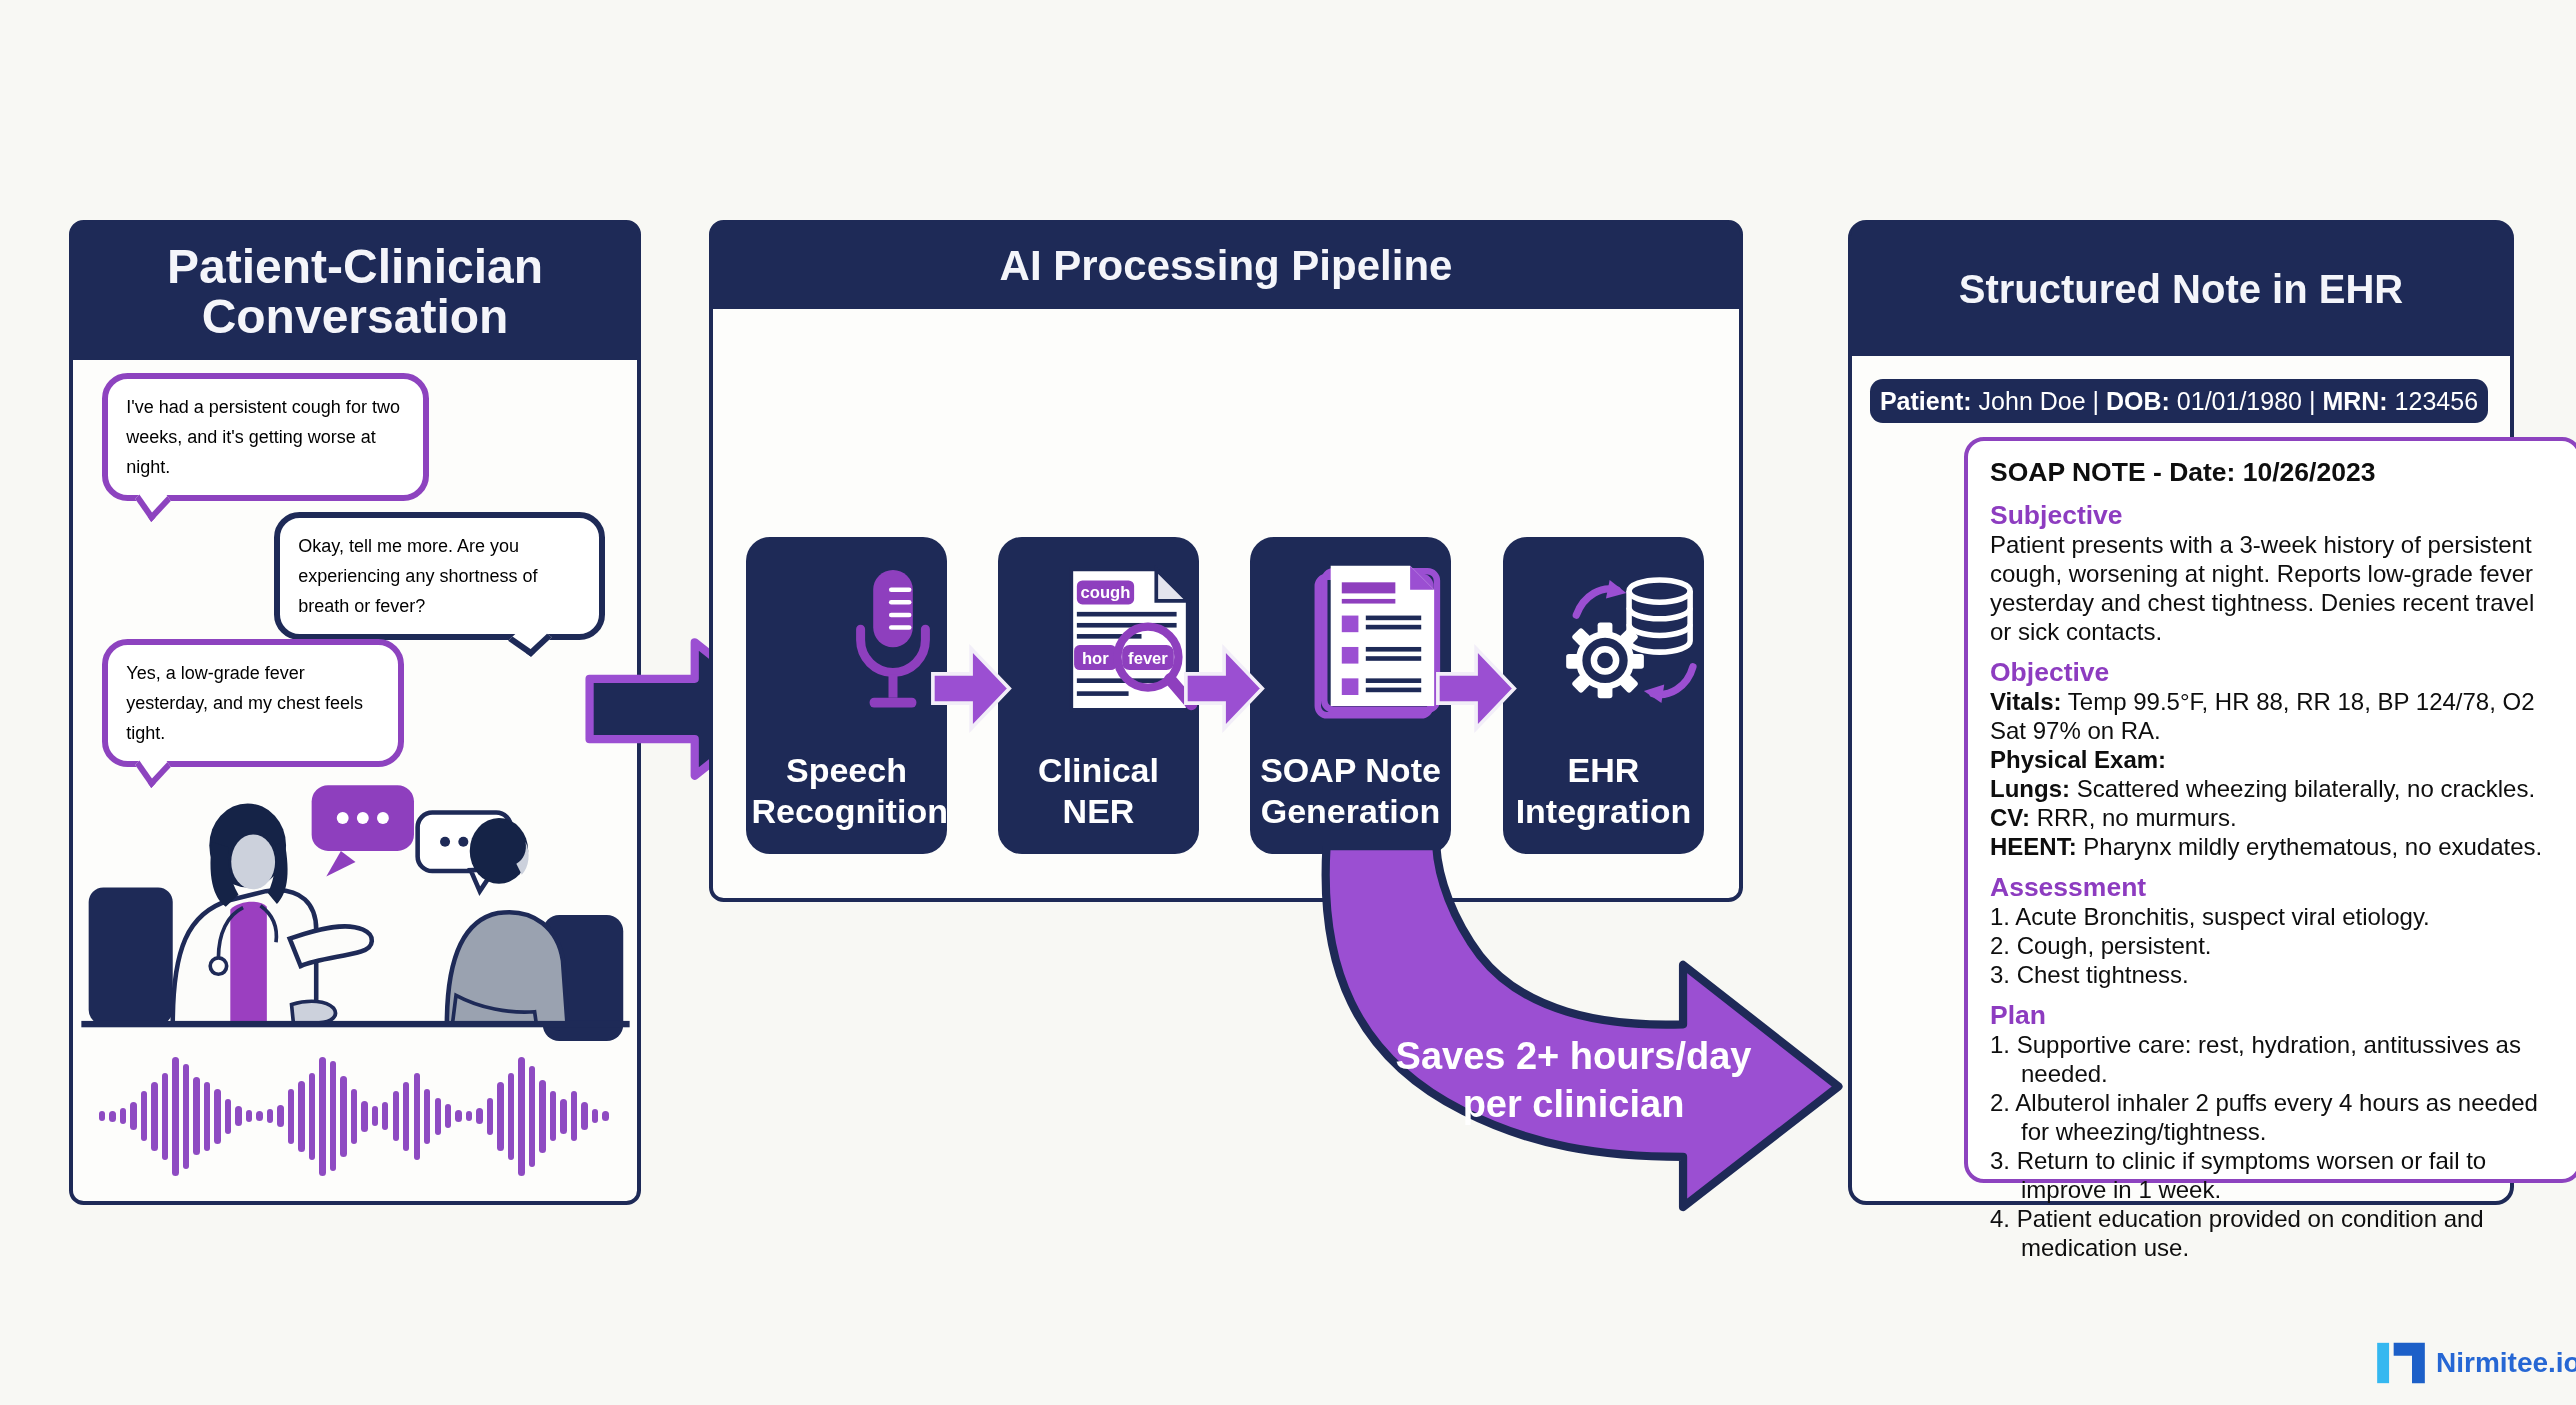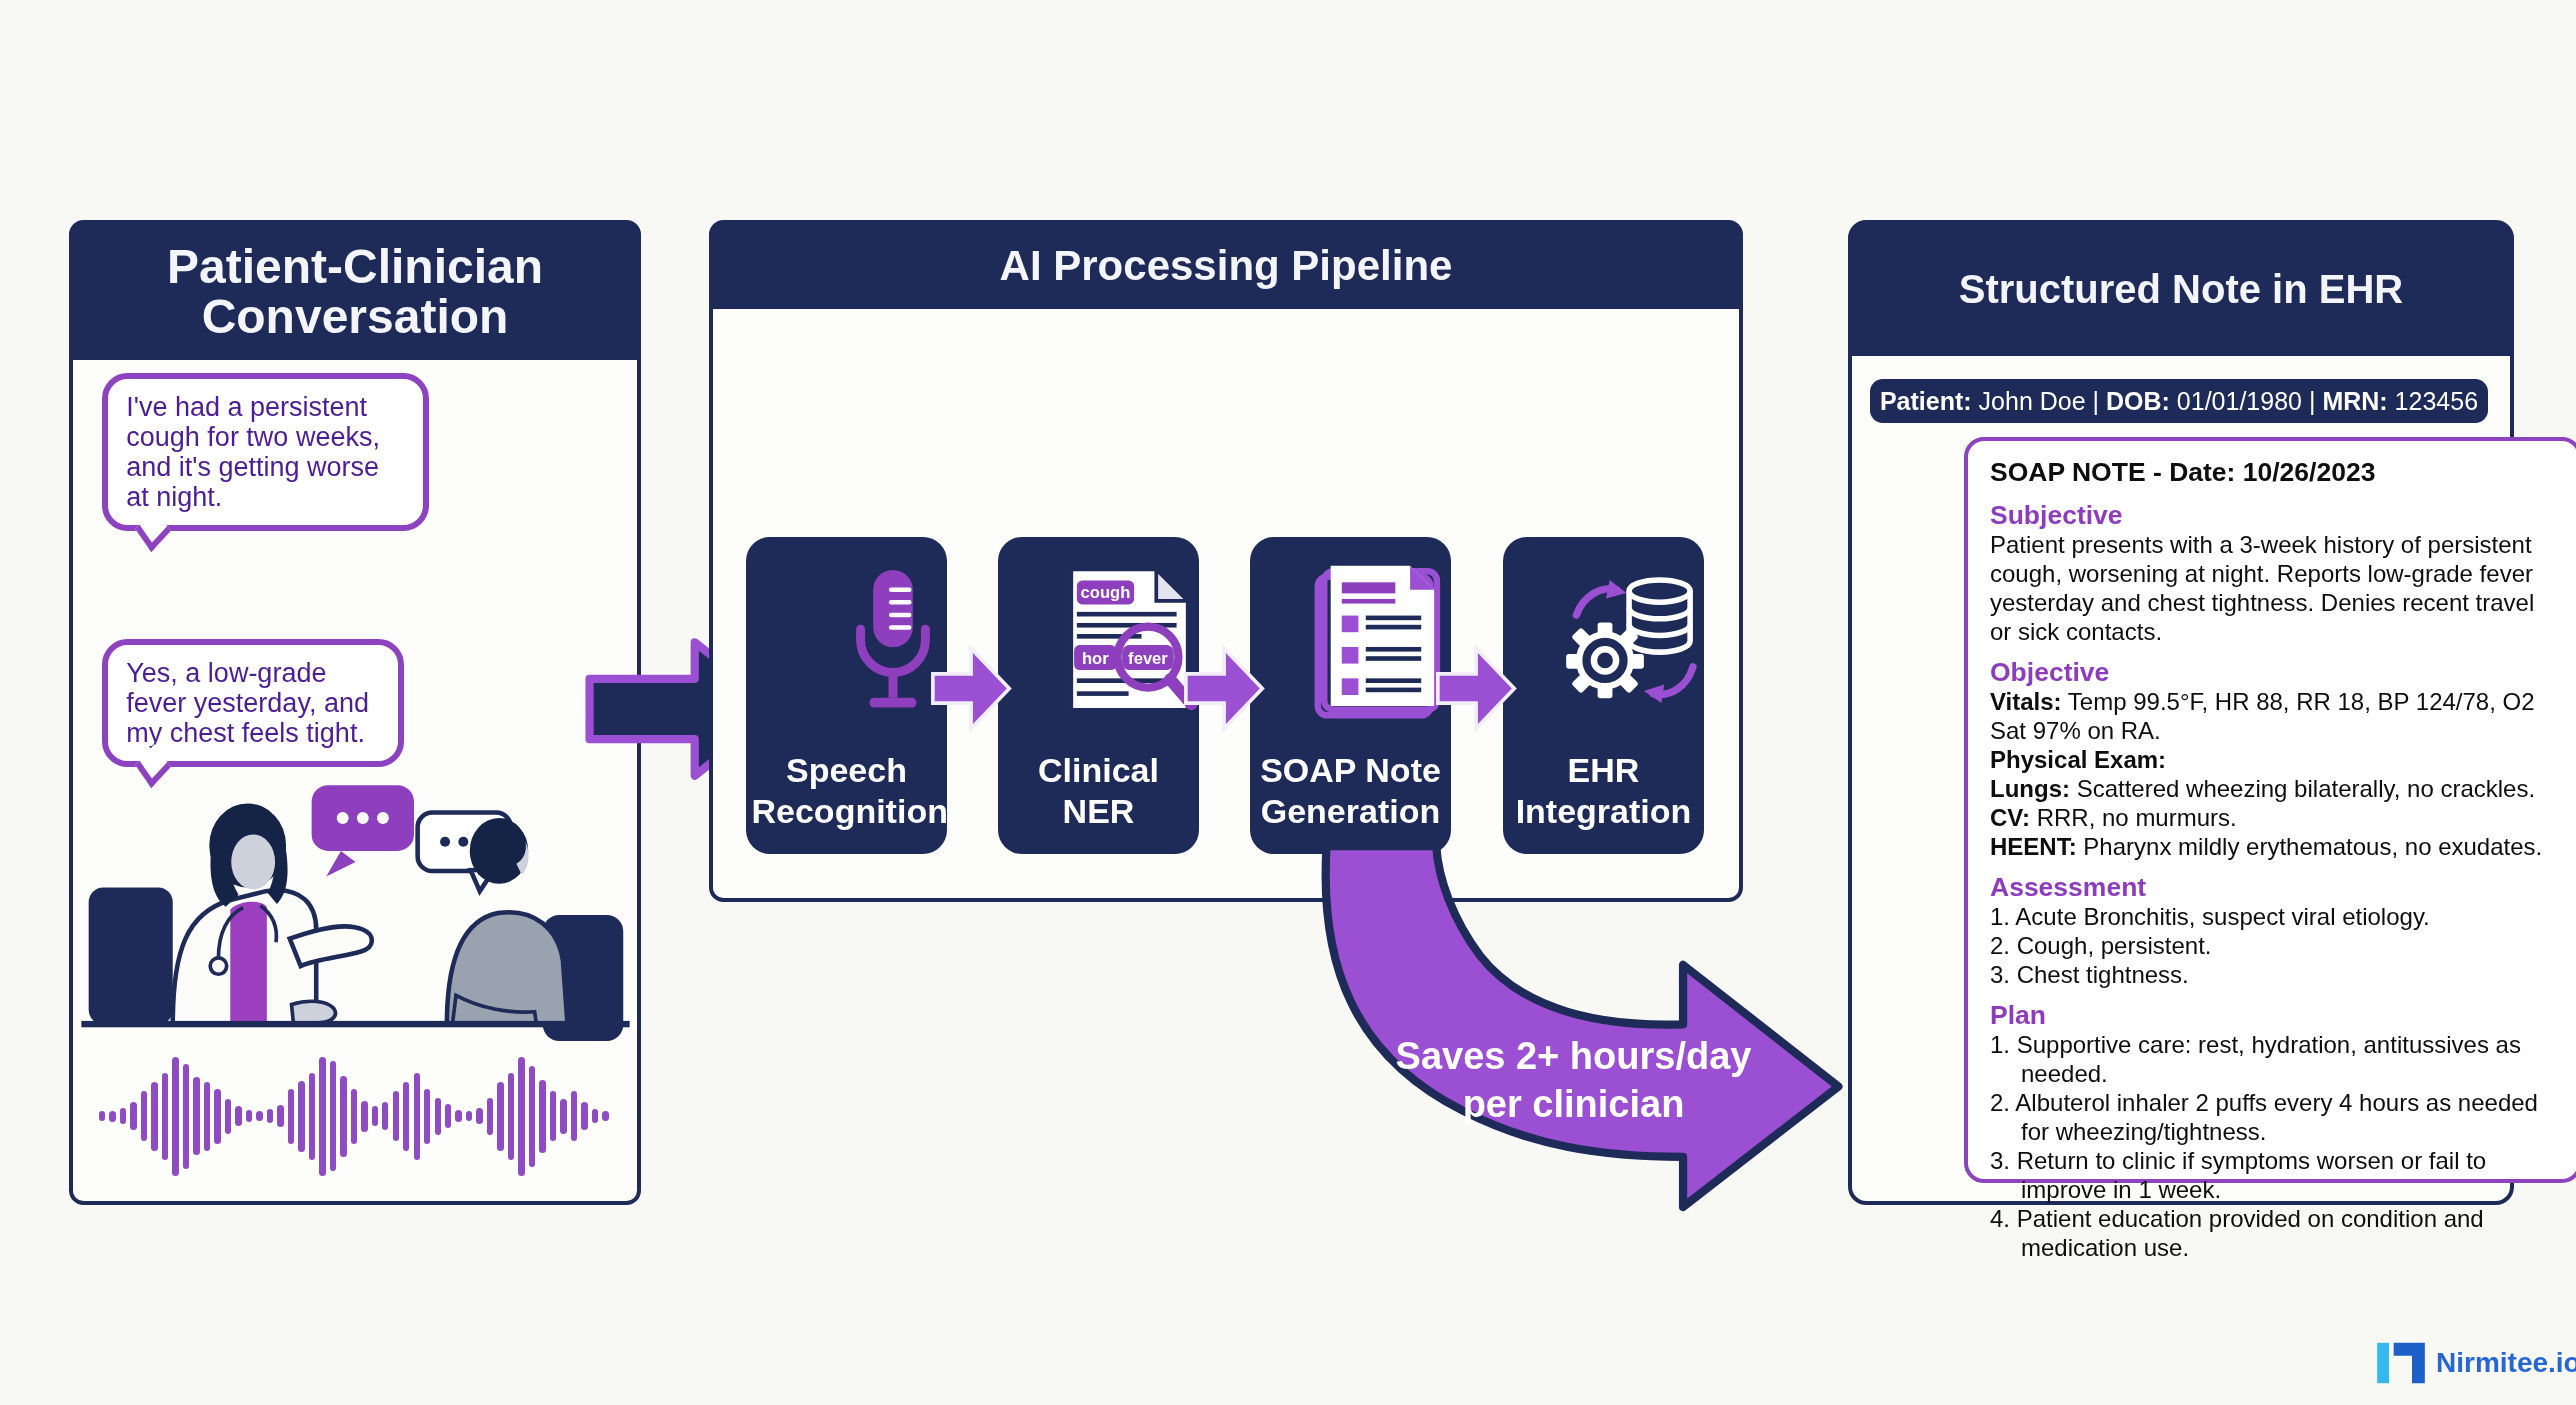--- a/index.html
+++ b/index.html
@@ -6,21 +6,21 @@
   #canvas{position:relative;width:2576px;height:1405px;overflow:hidden;
           font-family:"Liberation Sans",sans-serif;background:#f8f8f4;}
   .panel{position:absolute;background:#fdfdfb;border:4.6px solid #1e2a57;border-radius:14.6px;box-sizing:border-box;}
   .panel-header{position:absolute;left:-0.9px;top:-0.9px;right:-0.9px;background:#1e2a57;color:#f4f5fa;
           font-weight:bold;display:flex;align-items:center;justify-content:center;text-align:center;
           border-radius:10px 10px 0 0;}
   
   #left-panel{left:69px;top:220px;width:572px;height:985px;}
   #left-header{height:137px;font-size:48px;line-height:50px;padding:0 27.4px;}
   .bubble{position:absolute;background:#fff;border-radius:25.6px;padding:12.8px 18.3px;
-          font-size:27px;line-height:30px;color:#4c1d95;box-sizing:border-box;}
+          font-size:18px;line-height:30px;color:#000000;box-sizing:border-box;}
   .bubble.purple{border:6.4px solid #8d43bf;}
   .bubble.navy{border:6.4px solid #1e2a57;}
   .bubble::after{content:"";position:absolute;width:22px;height:22px;background:#fff;}
   .bubble.purple::after{left:31px;bottom:-19px;border-right:6.4px solid #8d43bf;border-bottom:6.4px solid #8d43bf;
           transform:rotate(55deg) skewX(12deg);}
   .bubble.navy::after{right:55px;bottom:-19px;border-right:6.4px solid #1e2a57;border-bottom:6.4px solid #1e2a57;
           transform:rotate(35deg) skewX(-12deg);}
   #bubble-1{left:102px;top:373px;width:327px;}
   #bubble-2{left:274px;top:512px;width:331px;}
   #bubble-3{left:102px;top:639px;width:302px;}
@@ -64,20 +64,23 @@
 <body>
 
 <div id="canvas">
 
   <div id="left-panel" class="panel">
     <div id="left-header" class="panel-header">Patient-Clinician Conversation</div>
   </div>
 
   <div id="bubble-1" class="bubble purple">
     <span>I've had a persistent cough for two weeks, and it's getting worse at night.</span>
+  </div>
+  <div id="bubble-2" class="bubble navy">
+    <span>Okay, tell me more. Are you experiencing any shortness of breath or fever?</span>
   </div>
   <div id="bubble-3" class="bubble purple">
     <span>Yes, a low-grade fever yesterday, and my chest feels tight.</span>
   </div>
 
   <svg id="conversation-illustration" width="549" height="265" viewBox="0 0 600 290">
     <rect x="8" y="122" width="92" height="150" rx="16" fill="#1e2a57"></rect>
     <rect x="505" y="152" width="88" height="138" rx="18" fill="#1e2a57"></rect>
 
     <g>

